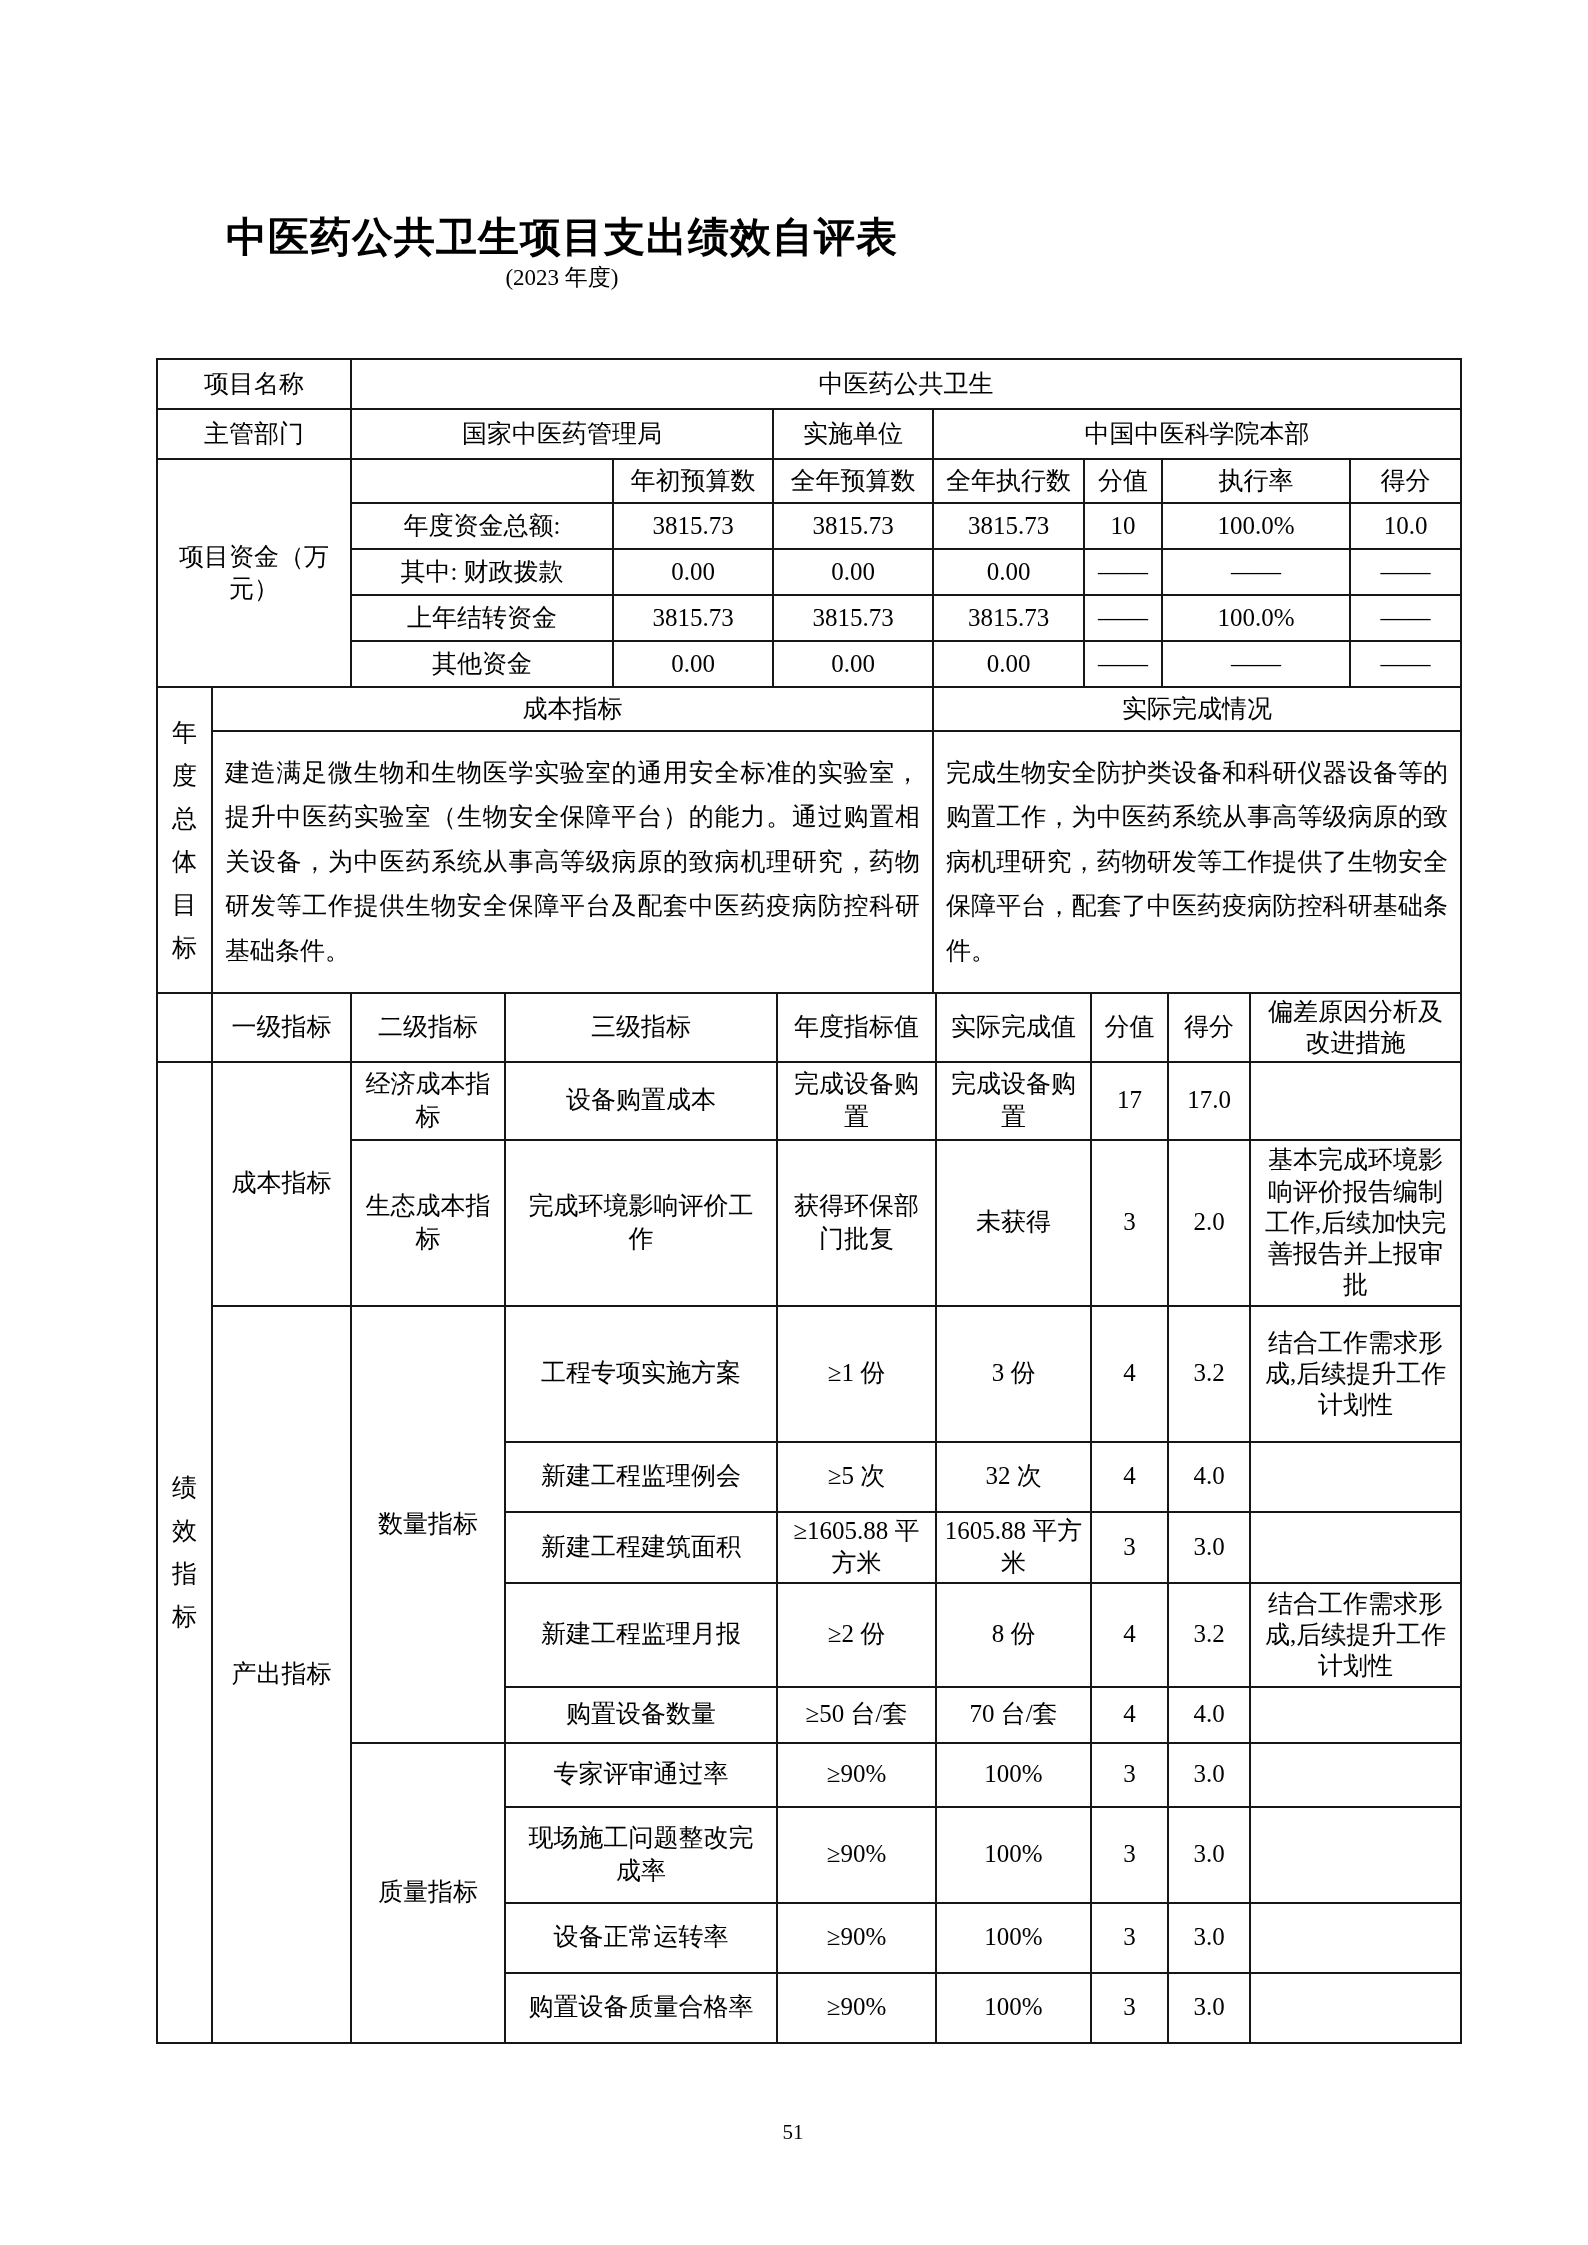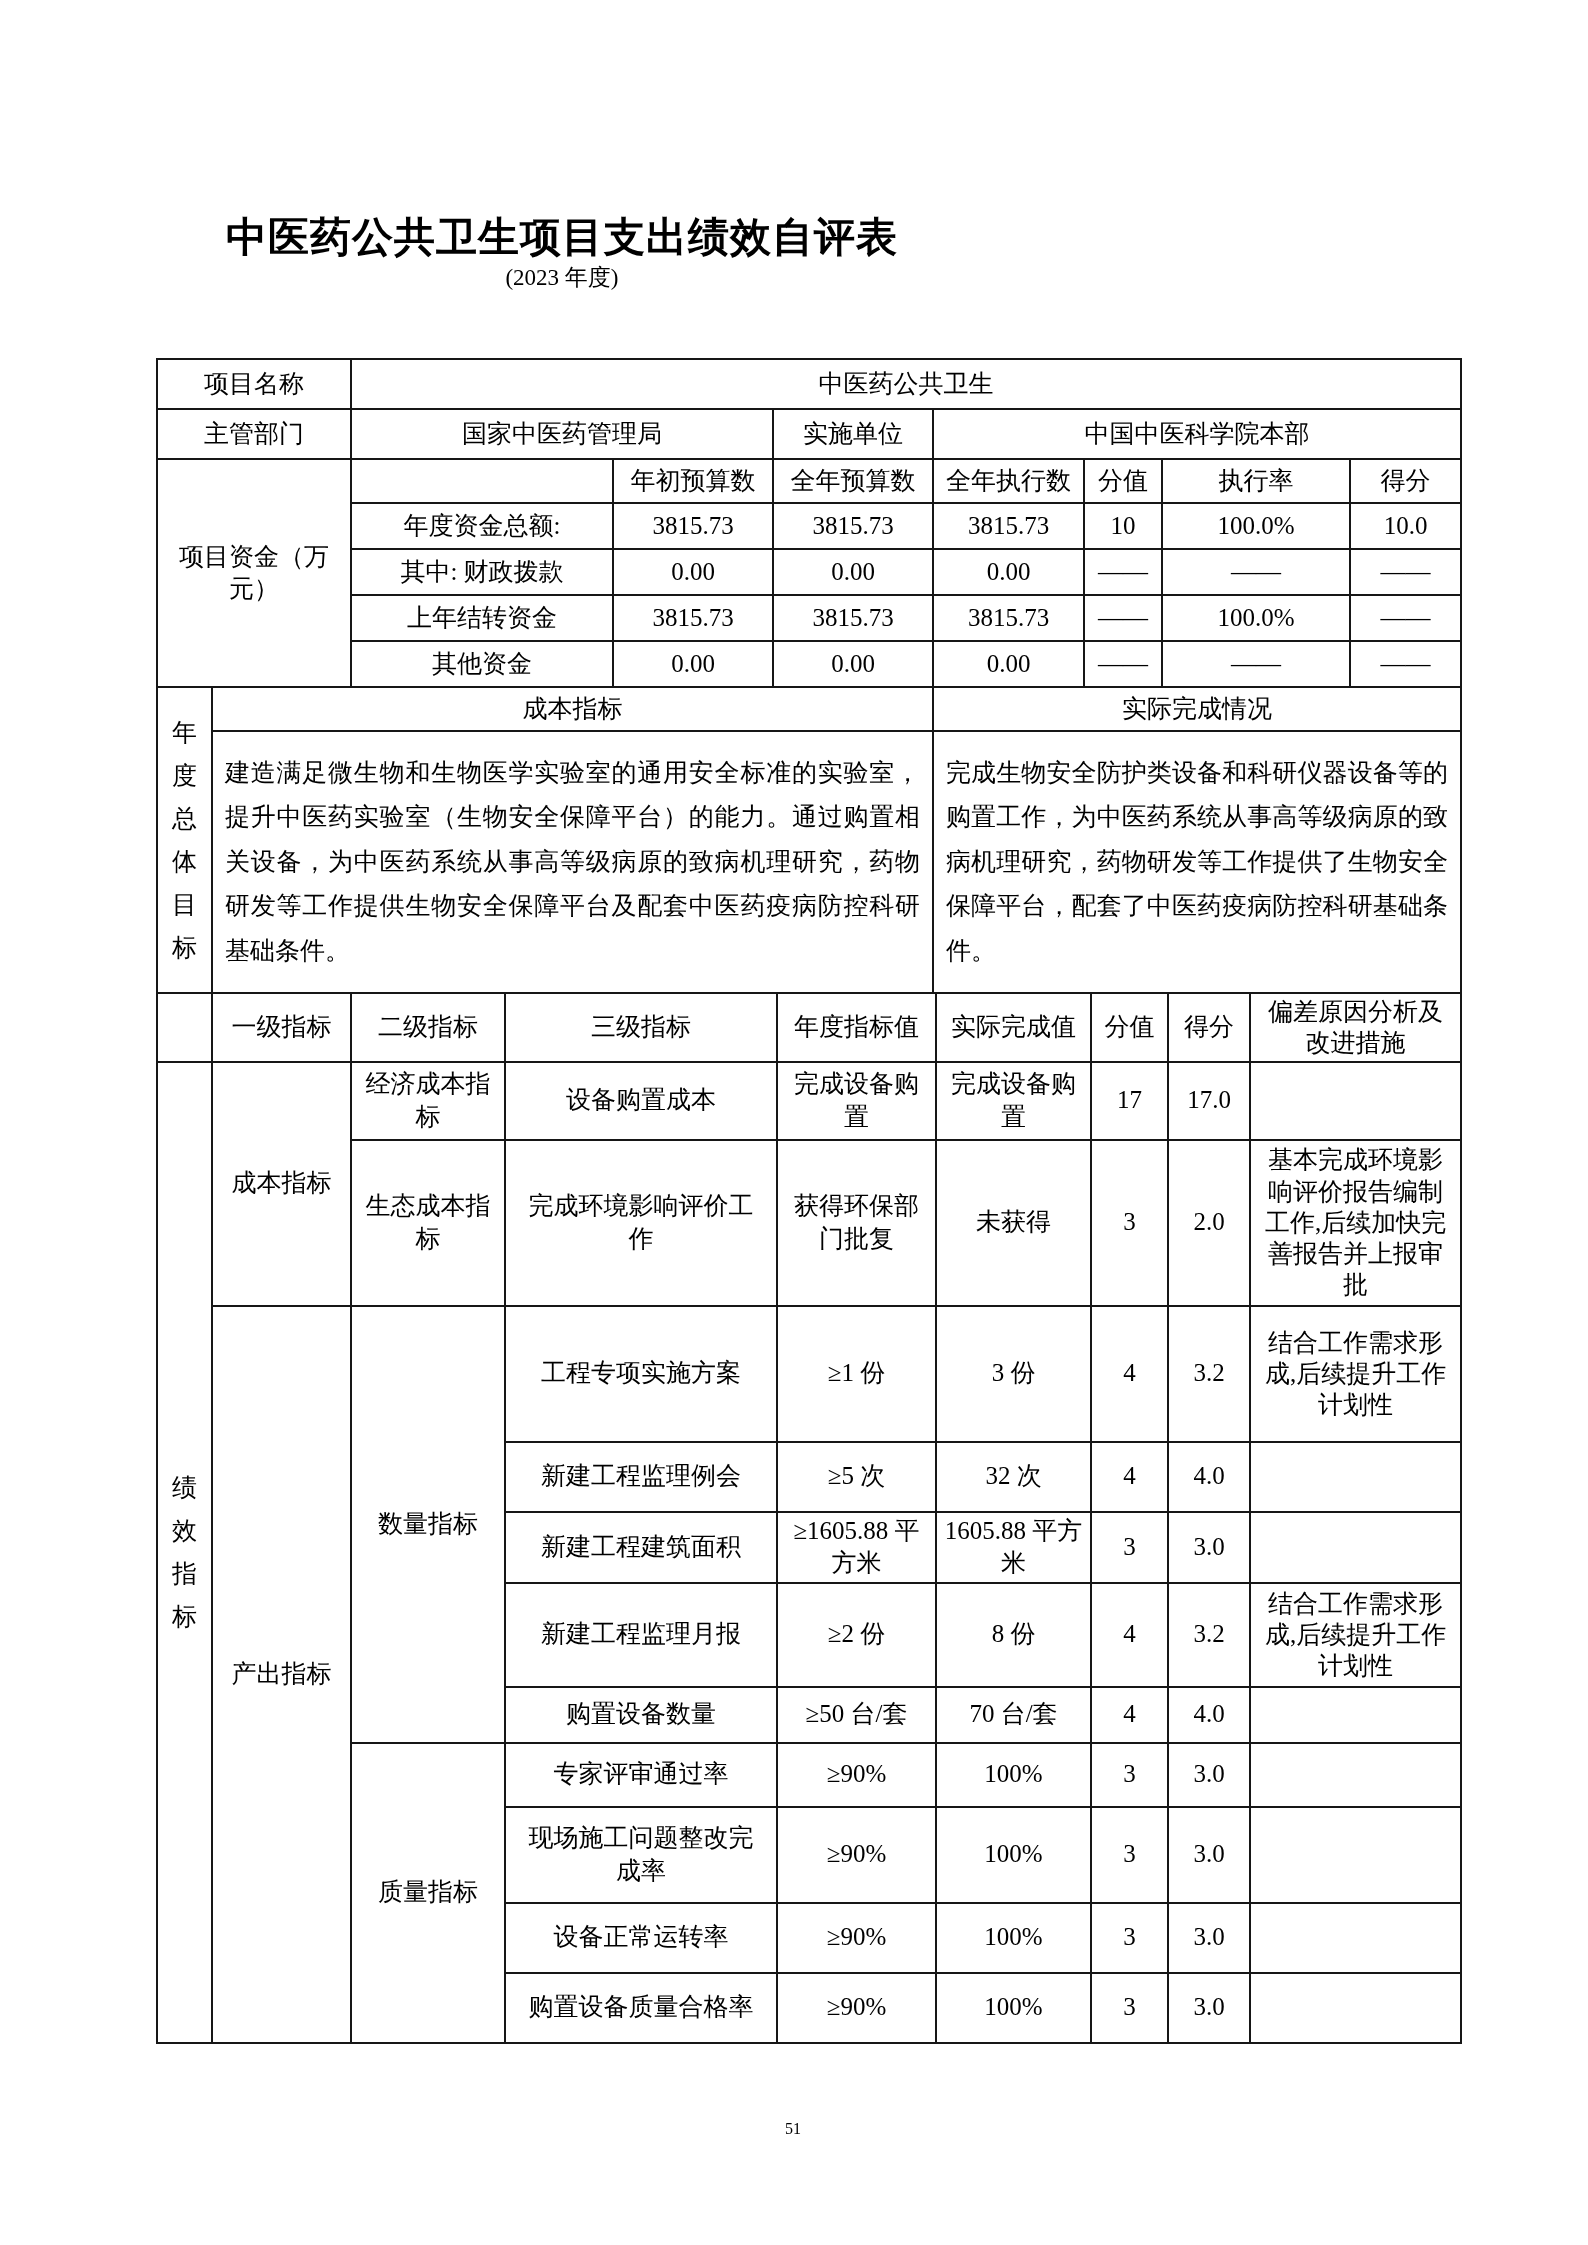--- a/index.html
+++ b/index.html
@@ -36,21 +36,21 @@
     text-align:justify;vertical-align:middle;
     padding:8px 12px;line-height:1.78;margin-left:16px;
   }
   .vert div{width:1em;margin:12px auto;word-break:break-all;line-height:1.72;text-align:left;}
   .funding-label{padding:9px 20px;margin-top:27px;}
   .lvl3{padding:2px 12px;}
   .dev{line-height:1.25;padding:2px 8px;}
   .hdr2{line-height:1.25;}
   .page-number{
     position:absolute;top:2120px;left:793px;transform:translateX(-50%);
-    font-size:16px;
+    font-size:21px;
   }
 </style>
 </head>
 <body>
 
 <div class="page-title">中医药公共卫生项目支出绩效自评表</div>
 <div class="page-subtitle">(2023 年度)</div>
 
 <div class="tables">
 

